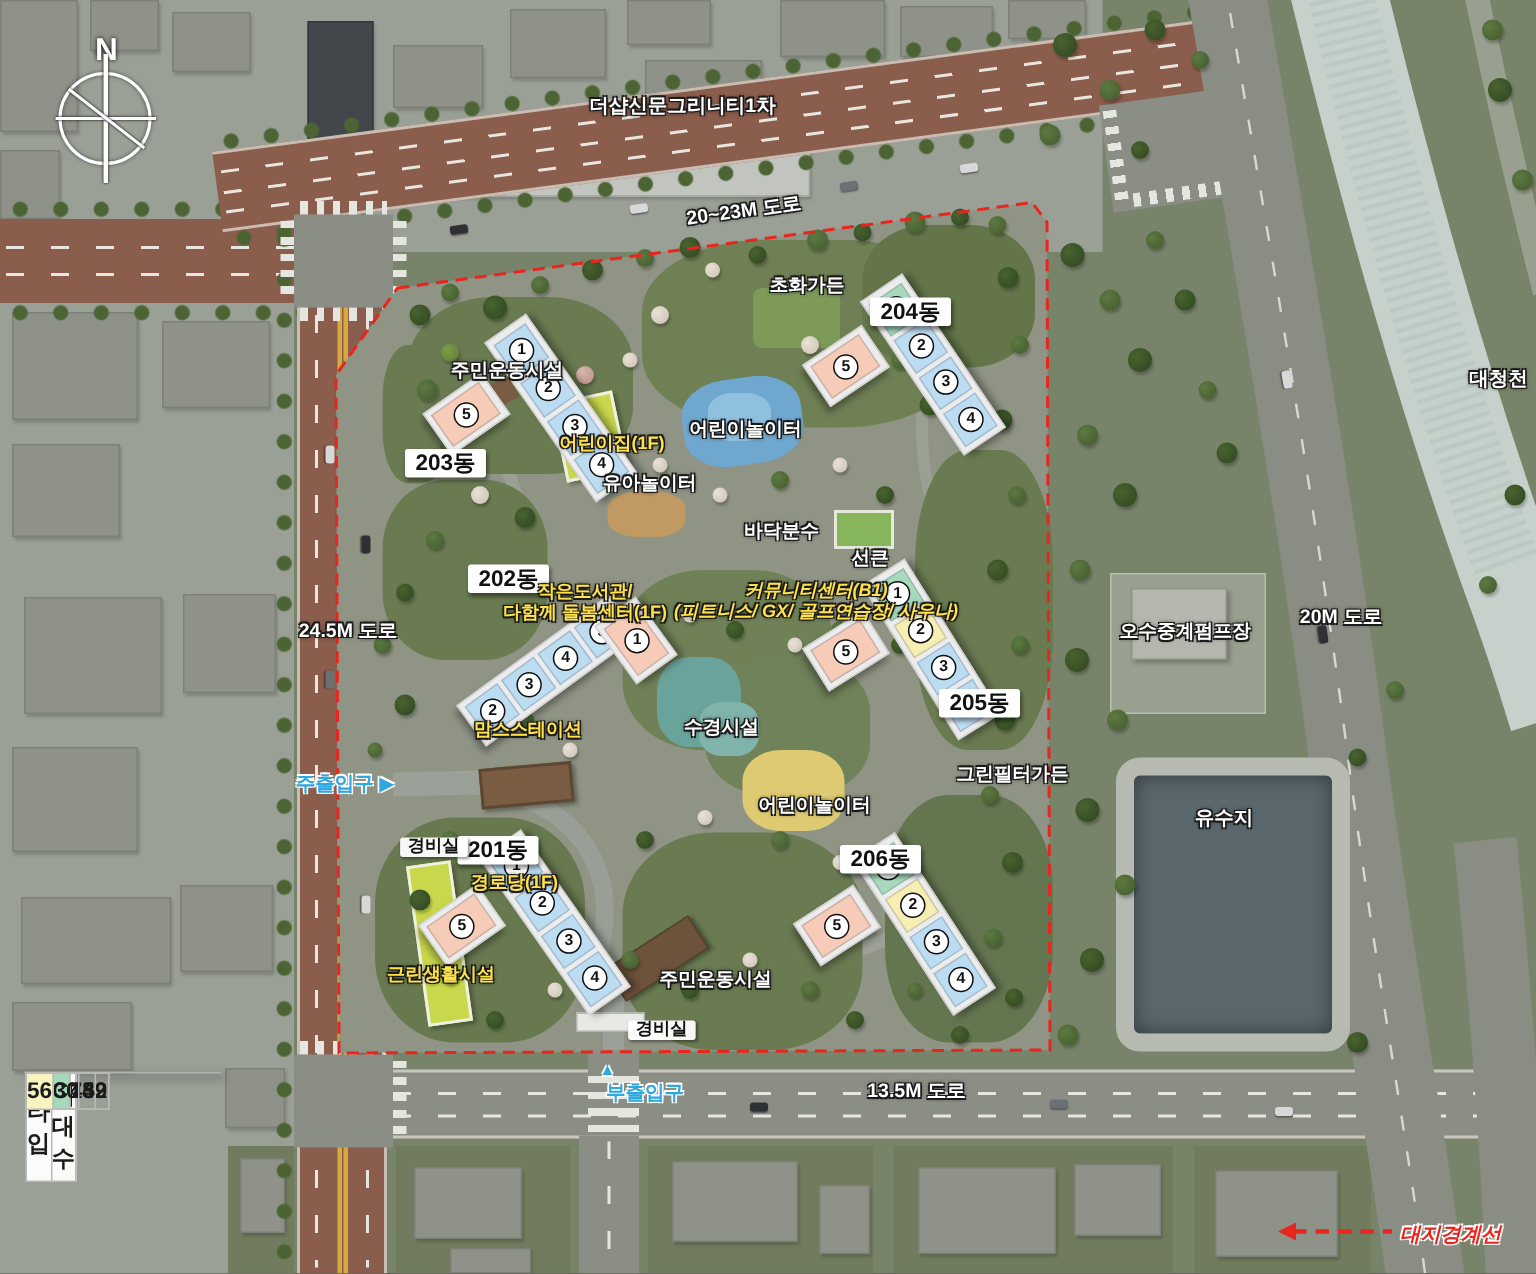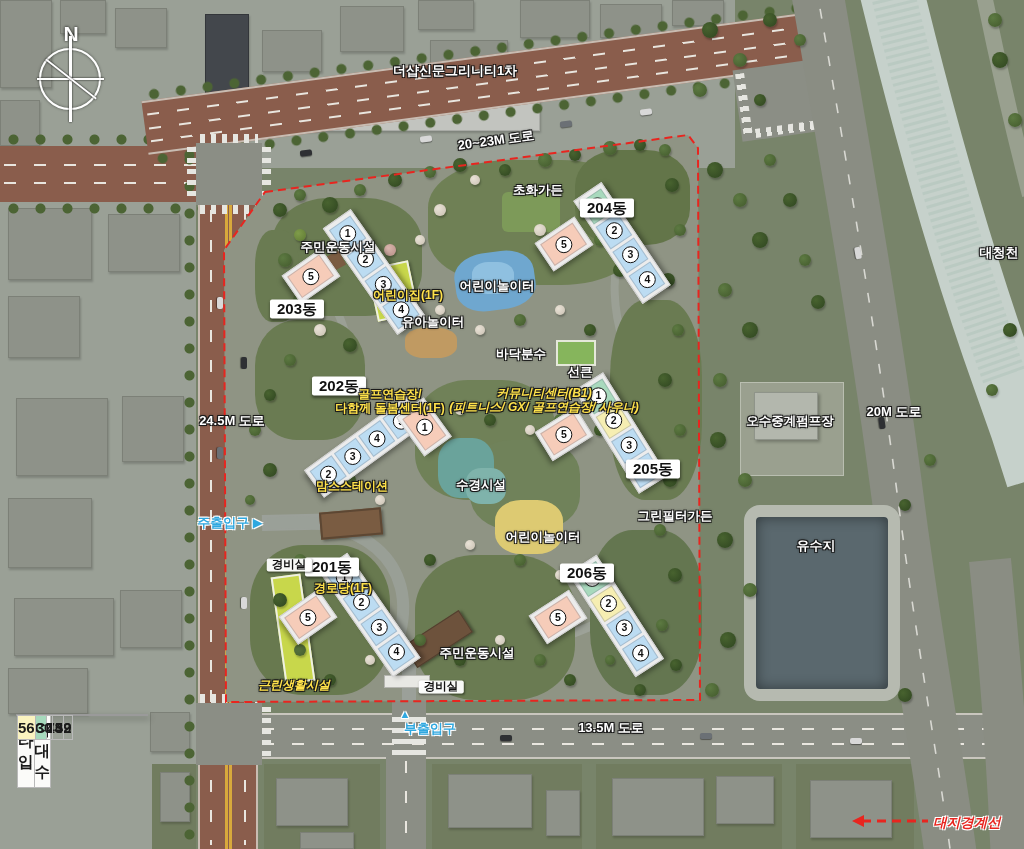--- a/index.html
+++ b/index.html
@@ -471,25 +471,25 @@
       <div class="lbl lbl-white" style="left: 521px; top: 354px; font-size: 12.5px;"><span style="position: static;">바닥분수</span></div>
       <div class="lbl lbl-white" style="left: 580px; top: 372px; font-size: 12.5px;"><span style="position: static;">선큰</span></div>
       <div class="lbl lbl-white" style="left: 481px; top: 485px; font-size: 12.5px;"><span style="position: static;">수경시설</span></div>
       <div class="lbl lbl-white" style="left: 543px; top: 537px; font-size: 12.5px;"><span style="position: static;">어린이놀이터</span></div>
       <div class="lbl lbl-white" style="left: 675px; top: 516px; font-size: 12.5px;"><span style="position: static;">그린필터가든</span></div>
       <div class="lbl lbl-white" style="left: 338px; top: 247px; font-size: 12.5px;"><span style="position: static;">주민운동시설</span></div>
       <div class="lbl lbl-white" style="left: 477px; top: 653px; font-size: 12.5px;"><span style="position: static;">주민운동시설</span></div>
       <div class="lbl lbl-boxsm" style="left: 289px; top: 565px; font-size: 11.5px;"><span style="position: static;">경비실</span></div>
       <div class="lbl lbl-boxsm" style="left: 441px; top: 687px; font-size: 11.5px;"><span style="position: static;">경비실</span></div>
       <div class="lbl lbl-yellow" style="left: 408px; top: 296px; font-size: 12px;"><span style="position: static;">어린이집(1F)</span></div>
-      <div class="lbl lbl-yellow" style="left: 390px; top: 402px; font-size: 12px;"><span style="position: static;">골프연습장/</span><br><span style="position: static;">다함께 돌봄센터(1F)</span></div>
+      <div class="lbl lbl-yellow" style="left: 390px; top: 402px; font-size: 12px;"><span style="position: static;">작은도서관/</span><br><span style="position: static;">다함께 돌봄센터(1F)</span></div>
       <div class="lbl lbl-yellow" style="left: 544px; top: 401px; font-size: 12px; font-style: italic;"><span style="position: static;">커뮤니티센터(B1)</span><br><span style="position: static;">(피트니스/ GX/ 골프연습장/ 사우나)</span></div>
       <div class="lbl lbl-yellow" style="left: 352px; top: 487px; font-size: 12px;"><span style="position: static;">맘스스테이션</span></div>
       <div class="lbl lbl-yellow" style="left: 343px; top: 589px; font-size: 12px;"><span style="position: static;">경로당(1F)</span></div>
-      <div class="lbl lbl-yellow" style="left: 294px; top: 686px; font-size: 12px; font-style: italic;"><span style="position: static;">근린생활시설</span></div>
+      <div class="lbl lbl-yellow" style="left: 294px; top: 650px; font-size: 12px;"><span style="position: static;">근린생활시설</span></div>
       <div class="lbl lbl-blue" style="left: 230px; top: 523px; font-size: 13px;"><span style="position: static;">주출입구 ▶</span></div>
       <div class="lbl lbl-blue" style="left: 406px; top: 729px; font-size: 13px; margin-left: 24px;"><span style="position: static;">부출입구</span></div>
       <div class="lbl lbl-blue" style="left: 405px; top: 714px; font-size: 11px;"><span style="position: static;">▲</span></div>
       <div class="lbl lbl-red" style="left: 967px; top: 823px; font-size: 13.5px; font-style: italic;"><span style="position: static;">대지경계선</span></div>
     </div>
 
   <div id="compass">
     <div class="n">N</div>
     <div class="ring"></div>
     <div class="vln"></div>

